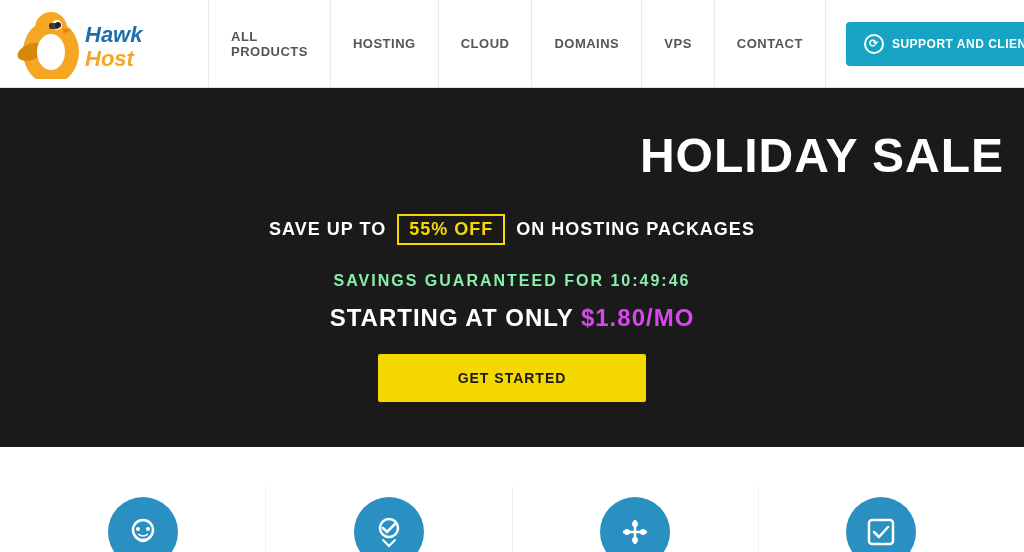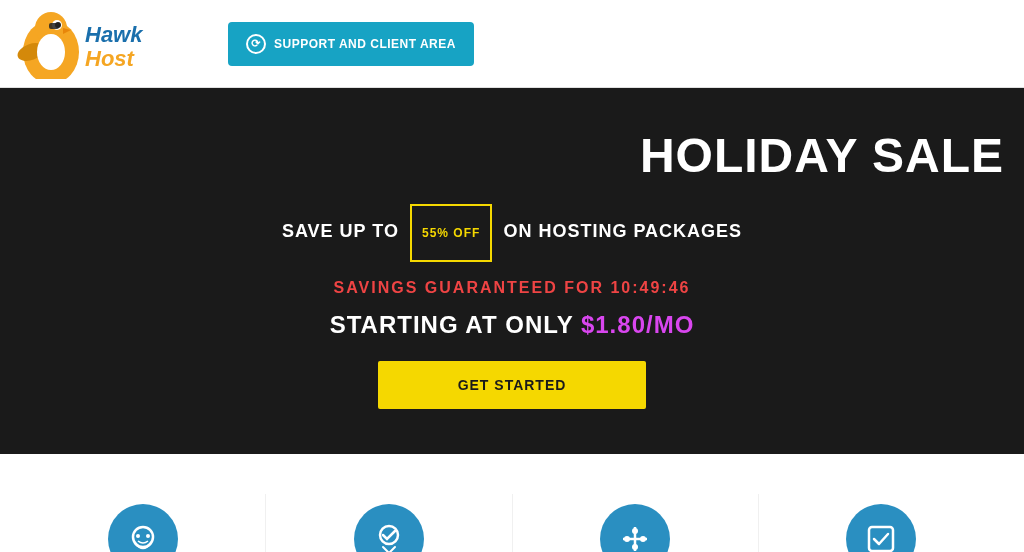--- a/index.html
+++ b/index.html
@@ -92,30 +92,30 @@
       font-weight: 600;
       letter-spacing: 1px;
       text-transform: uppercase;
       margin-bottom: 10px;
     }
     .hero .discount-badge {
       display: inline-block;
       background: #1a1a1a;
       border: 2px solid #f5d800;
       color: #f5d800;
-      font-size: 12px;
+      font-size: 18px;
       font-weight: 900;
-      padding: 20px 10px;
-      margin: 7px 5px;
+      padding: 3px 10px;
+      margin: 17px 5px;
     }
     .hero .timer {
       font-size: 16px;
       font-weight: 600;
       letter-spacing: 2px;
-      color: #ef4444;
+      color: #86efac;
       margin-bottom: 14px;
       text-transform: uppercase;
     }
     .hero .price-line {
       font-size: 24px;
       font-weight: 900;
       text-transform: uppercase;
       letter-spacing: 1px;
       margin-bottom: 22px;
     }
@@ -187,20 +187,28 @@
 
         <rect x="36" y="9" width="10" height="6" rx="2" fill="#222" opacity="0.85"></rect>
 
         <text x="72" y="28" font-family="Arial Black, Arial" font-weight="900" font-style="italic" font-size="22" fill="#1a6fac">Hawk</text>
 
         <text x="72" y="52" font-family="Arial Black, Arial" font-weight="900" font-style="italic" font-size="22" fill="#f5a623">Host</text>
       </g>
     </svg>
   </div>
 
+  <nav>
+    <a href="#">ALL PRODUCTS</a>
+    <a href="#">HOSTING</a>
+    <a href="#">CLOUD</a>
+    <a href="#">DOMAINS</a>
+    <a href="#">VPS</a>
+    <a href="#">CONTACT</a>
+  </nav>
 
   <button class="support-btn">
     <span class="icon-circle">⟳</span>
     <span>SUPPORT AND CLIENT AREA</span>
   </button>
 </header>
 
 <section class="hero">
   <h1>HOLIDAY SALE</h1>
   <div class="subtitle">

